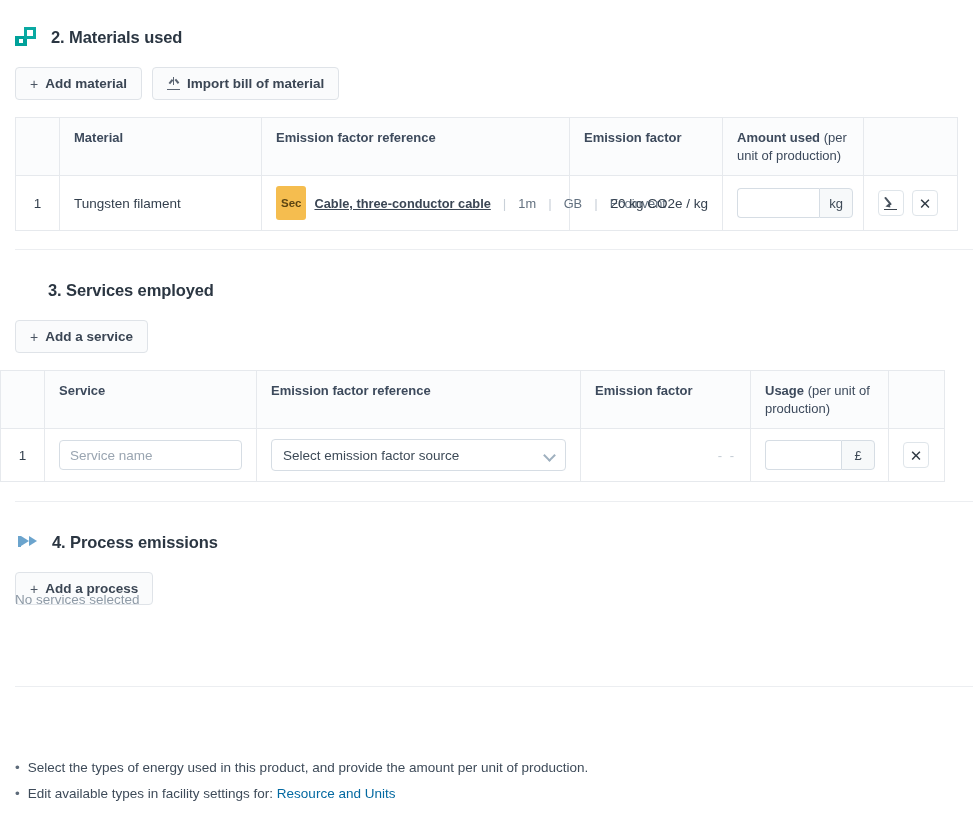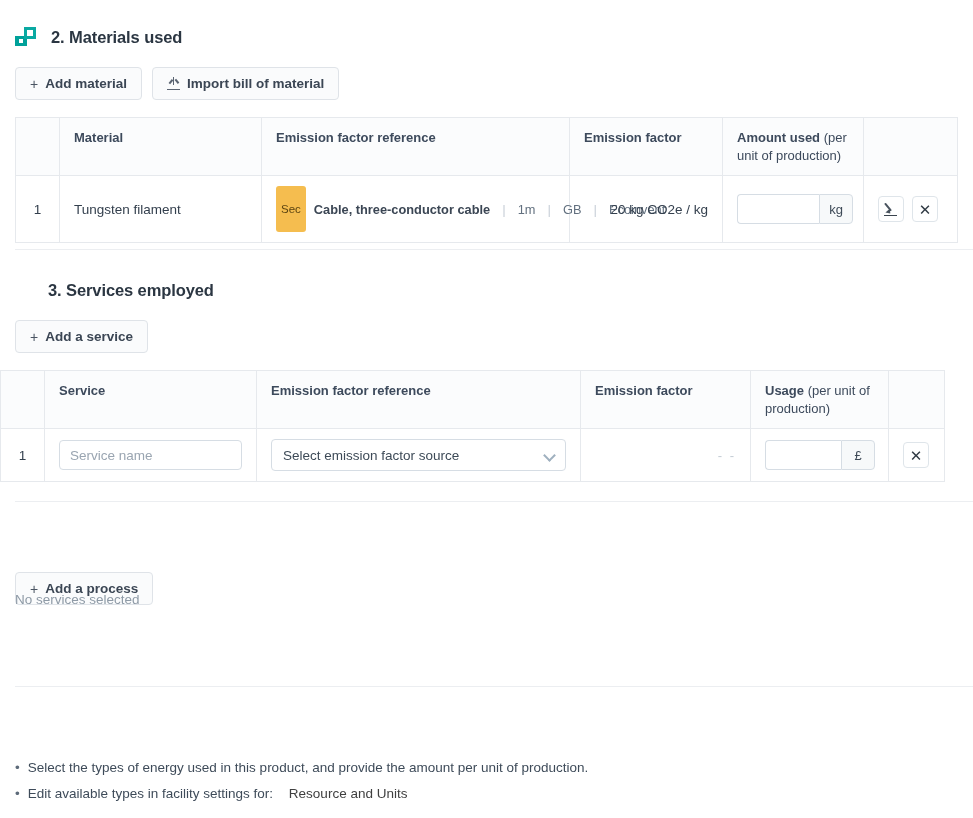--- a/index.html
+++ b/index.html
@@ -128,24 +128,24 @@
     vertical-align: middle;
     background: #ffffff;
   }
   table.grid th:last-child, table.grid td:last-child { border-right: none; }
   td.idx { text-align: center; font-size: 13.5px; color: #46525f; padding: 10px 4px; }
   td.num-right { text-align: right; }
 
   .ef-ref { display: flex; align-items: center; gap: 8px; white-space: nowrap; }
   .badge-sec {
     background: #f5bd4f; color: #5c4512;
-    font-size: 11.5px; font-weight: normal;
-    padding: 16px 5px; border-radius: 3px; line-height: 1.25;
-  }
-  .ef-name { font-size: 12.8px; font-weight: bold; color: #3b4654; }
+    font-size: 11.5px; font-weight: bold;
+    padding: 10px 5px; border-radius: 3px; line-height: 1.25;
+  }
+  .ef-name { font-size: 12.8px; font-weight: bold; color: #3b4654; text-decoration: underline; }
   .ef-meta { font-size: 12.8px; color: #62707f; }
   .ef-sep { color: #c9d0d8; padding: 0 4px; }
 
   
   .text-input {
     width: 100%; height: 30px;
     border: 1px solid #d6dde4; border-radius: 4px;
     background: #ffffff; padding: 11px 10px;
     font-size: 13.5px; color: #36404a;
     font-family: "Liberation Sans", sans-serif;
@@ -210,21 +210,21 @@
   
   .divider { height: 1px; background: #eceef1; }
 
   
   .bullets { margin: 0; padding: 0; list-style: none; }
   .bullets li {
     font-size: 13.5px; color: #3e4b59; line-height: 20px;
     margin-bottom: 6px; display: flex; gap: 8px;
   }
   .bullets li .dot { color: #5d6b7a; }
-  .link { color: #404040; text-decoration: none; margin-left: 12px; }
+  .link { color: #0369a1; text-decoration: none; }
 
   .muted { color: #8e9aa6; font-size: 13.5px; }
 
   
   .abs { position: absolute; }
 </style>
 </head>
 <body>
 
 <div class="page">
@@ -379,20 +379,28 @@
               <span class="xmark">✕</span>
             </span>
           </td>
         </tr>
       </tbody>
     </table>
   </div>
 
   <div class="abs divider" style="left:15px; top:501px; width:958px;"></div>
 
+  <div class="abs section-head" style="left:18px; top:531px;">
+    <span class="sec-icon icon-process" style="width:20px;flex:0 0 20px;">
+      <span class="ff-bar"></span>
+        <span class="ff-t1"></span>
+        <span class="ff-t2"></span>
+    </span>
+    <h2>4. Process emissions</h2>
+  </div>
 
   <div class="abs btn-row" style="left:15px; top:572px;">
     <button class="btn">
       <span class="plus">+</span>
       <span>Add a process</span>
     </button>
   </div>
 
   <div class="abs muted" style="left:15px; top:592px;">No services selected</div>
 

